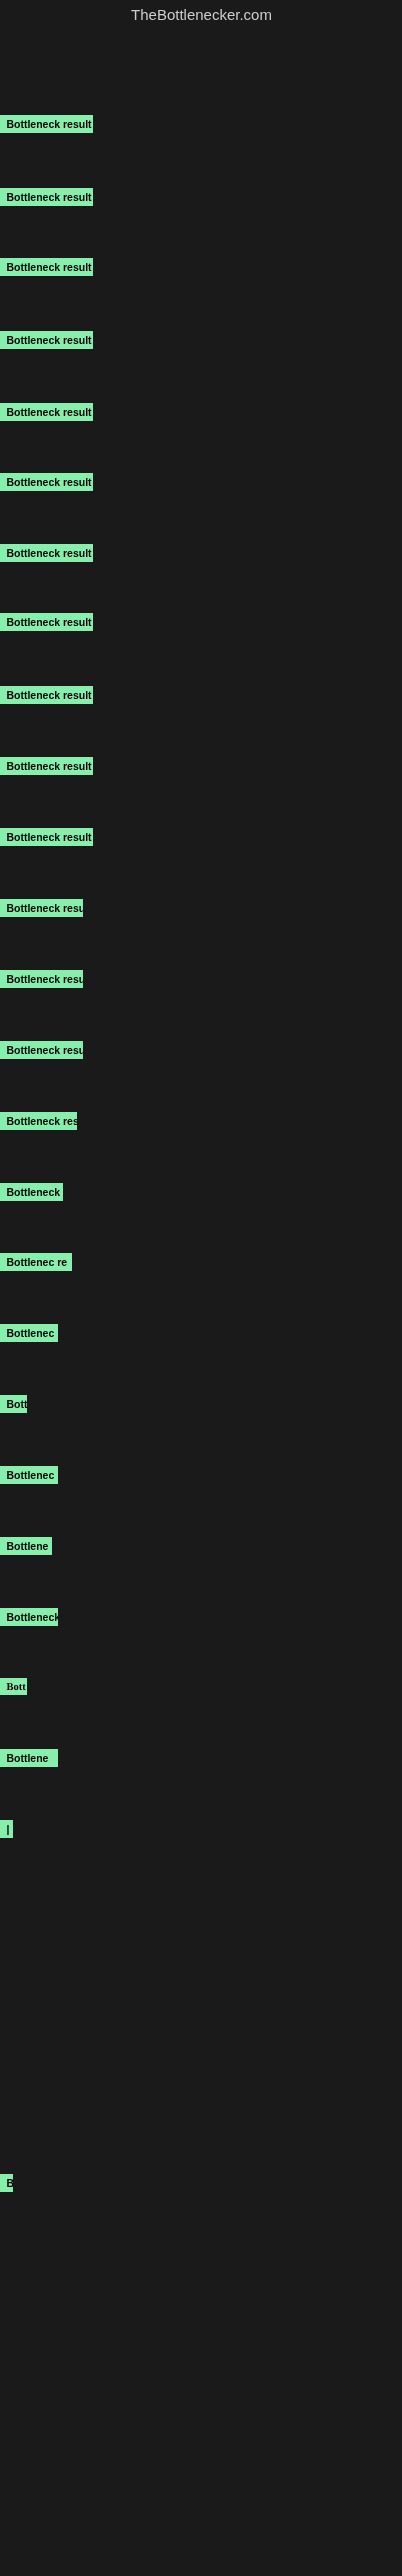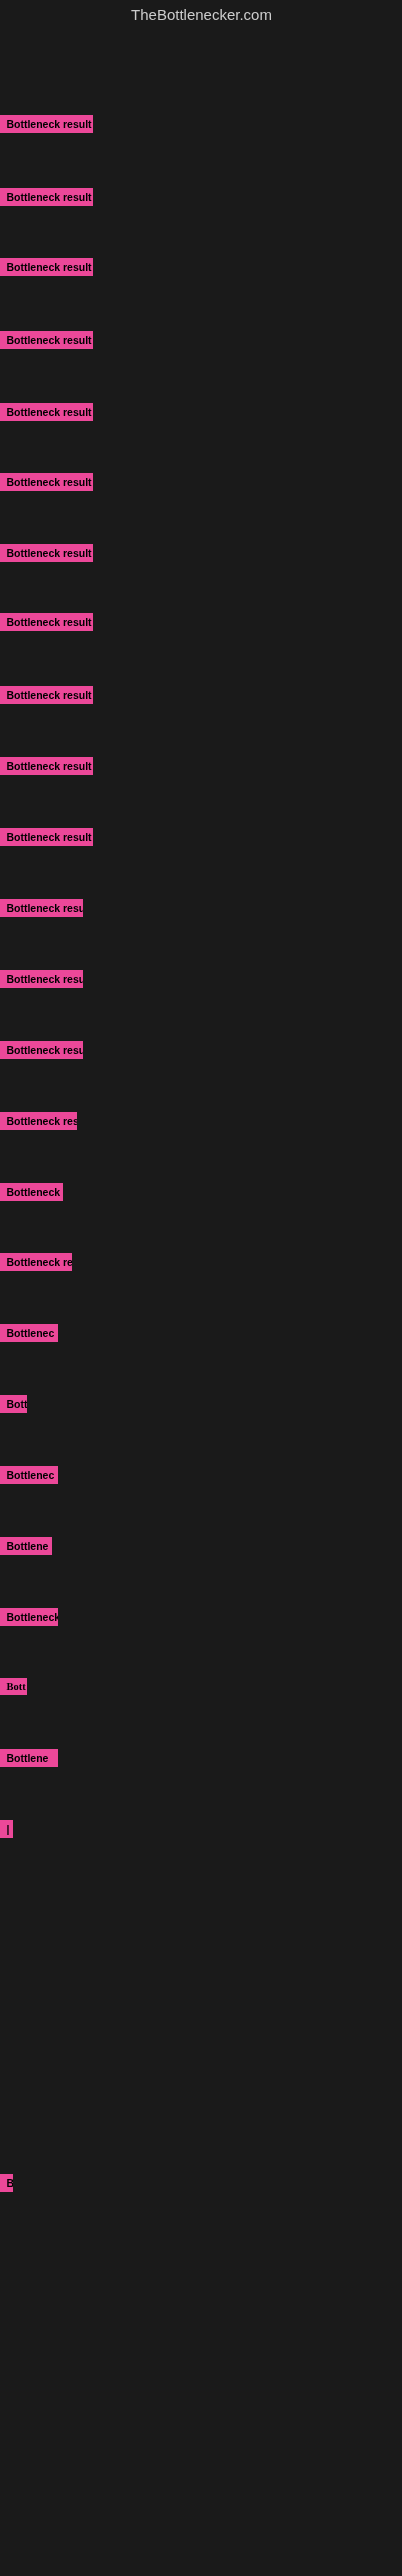--- a/index.html
+++ b/index.html
@@ -17,21 +17,21 @@
     #site-title {
       text-align: center;
       color: #cccccc;
       font-size: 15px;
       padding: 6.4px 0 9.7px 0;
       font-weight: normal;
     }
     .bottleneck-item {
       position: absolute;
       left: 0;
-      background-color: #ec4899;
+      background-color: #86efac;
       color: #000;
       font-size: 10.5px;
       font-weight: bold;
       padding: 3.2px 6.4px;
       white-space: nowrap;
       overflow: hidden;
     }
   </style>
 </head>
 <body>
@@ -49,21 +49,21 @@
 <div class="bottleneck-item" style="top: 544px; width: 93px;">Bottleneck result</div>
 <div class="bottleneck-item" style="top: 613px; width: 93px;">Bottleneck result</div>
 <div class="bottleneck-item" style="top: 686px; width: 93px;">Bottleneck result</div>
 <div class="bottleneck-item" style="top: 757px; width: 93px;">Bottleneck result</div>
 <div class="bottleneck-item" style="top: 828px; width: 93px;">Bottleneck result</div>
 <div class="bottleneck-item" style="top: 899px; width: 83px;">Bottleneck result</div>
 <div class="bottleneck-item" style="top: 970px; width: 83px;">Bottleneck result</div>
 <div class="bottleneck-item" style="top: 1041px; width: 83px;">Bottleneck result</div>
 <div class="bottleneck-item" style="top: 1112px; width: 77px;">Bottleneck resu</div>
 <div class="bottleneck-item" style="top: 1183px; width: 63px;">Bottleneck</div>
-<div class="bottleneck-item" style="top: 1253px; width: 72px;">Bottleneck re</div>
+<div class="bottleneck-item" style="top: 1253px; width: 72px;">Bottlenec re</div>
 <div class="bottleneck-item" style="top: 1324px; width: 58px;">Bottlenec</div>
 <div class="bottleneck-item" style="top: 1395px; width: 27px;">Bottle</div>
 <div class="bottleneck-item" style="top: 1466px; width: 58px;">Bottlenec</div>
 <div class="bottleneck-item" style="top: 1537px; width: 52px;">Bottlene</div>
 <div class="bottleneck-item" style="top: 1608px; width: 58px;">Bottleneck</div>
 <div class="bottleneck-item" style="top: 1678px; width: 27px; font-family: Liberation Serif, serif;">Bott</div>
 <div class="bottleneck-item" style="top: 1749px; width: 58px;">Bottlene</div>
 <div class="bottleneck-item" style="top: 1820px; width: 8px;">|</div>
 <div class="bottleneck-item" style="top: 2174px; width: 11.3px;">B</div>
 

